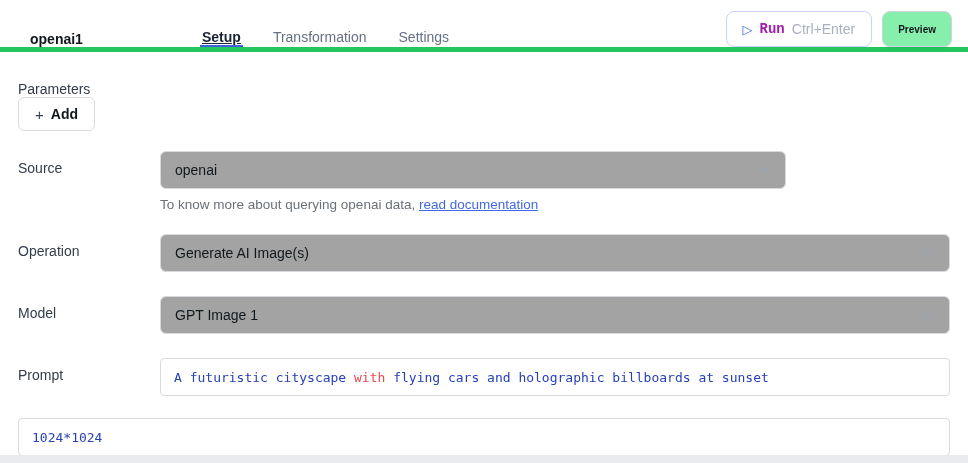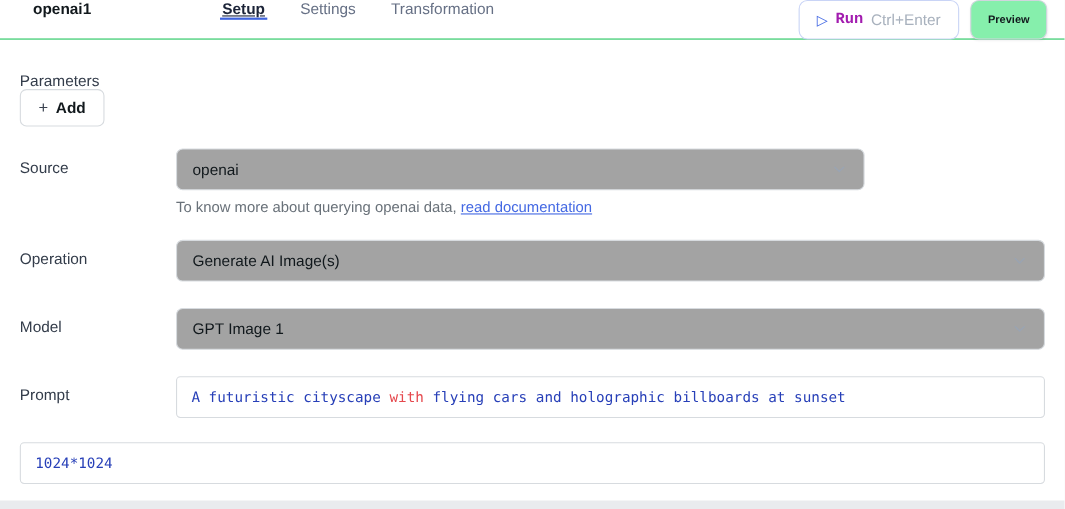--- a/index.html
+++ b/index.html
@@ -6,24 +6,24 @@
   .app{
     position:relative;
     width:968px;height:463px;
     background:#ffffff;
     font-family:"Liberation Sans", sans-serif;
     overflow:hidden;
     box-sizing:border-box;
   }
   
   .header{
-    height:36px;
+    height:52px;
     display:flex;
-    align-items:flex-start;
-    border-bottom:1px solid #22c55e;
+    align-items:flex-end;
+    border-bottom:5px solid #22c55e;
     box-sizing:border-box;
   }
   .query-name{
     width:200px;
     display:flex;align-items:center;
     padding-left:30px;box-sizing:border-box;
     font-size:14px;font-weight:700;color:#11181c;
   }
   .tabs{display:flex;gap:28px;}
   .tab{
@@ -118,22 +118,22 @@
 </head>
 <body>
 
 <div class="app">
 
   <div class="header">
     <div class="query-name">openai1</div>
 
     <div class="tabs">
       <div class="tab active">Setup</div>
+      <div class="tab">Transformation</div>
       <div class="tab">Settings</div>
-      <div class="tab">Transformation</div>
     </div>
 
     <div class="header-actions">
       <button class="run-btn">
         <span class="play-icon">▷</span>
         <span class="run-label">Run</span>
         <span class="run-shortcut">Ctrl+Enter</span>
       </button>
       <button class="preview-btn">Preview</button>
     </div>

